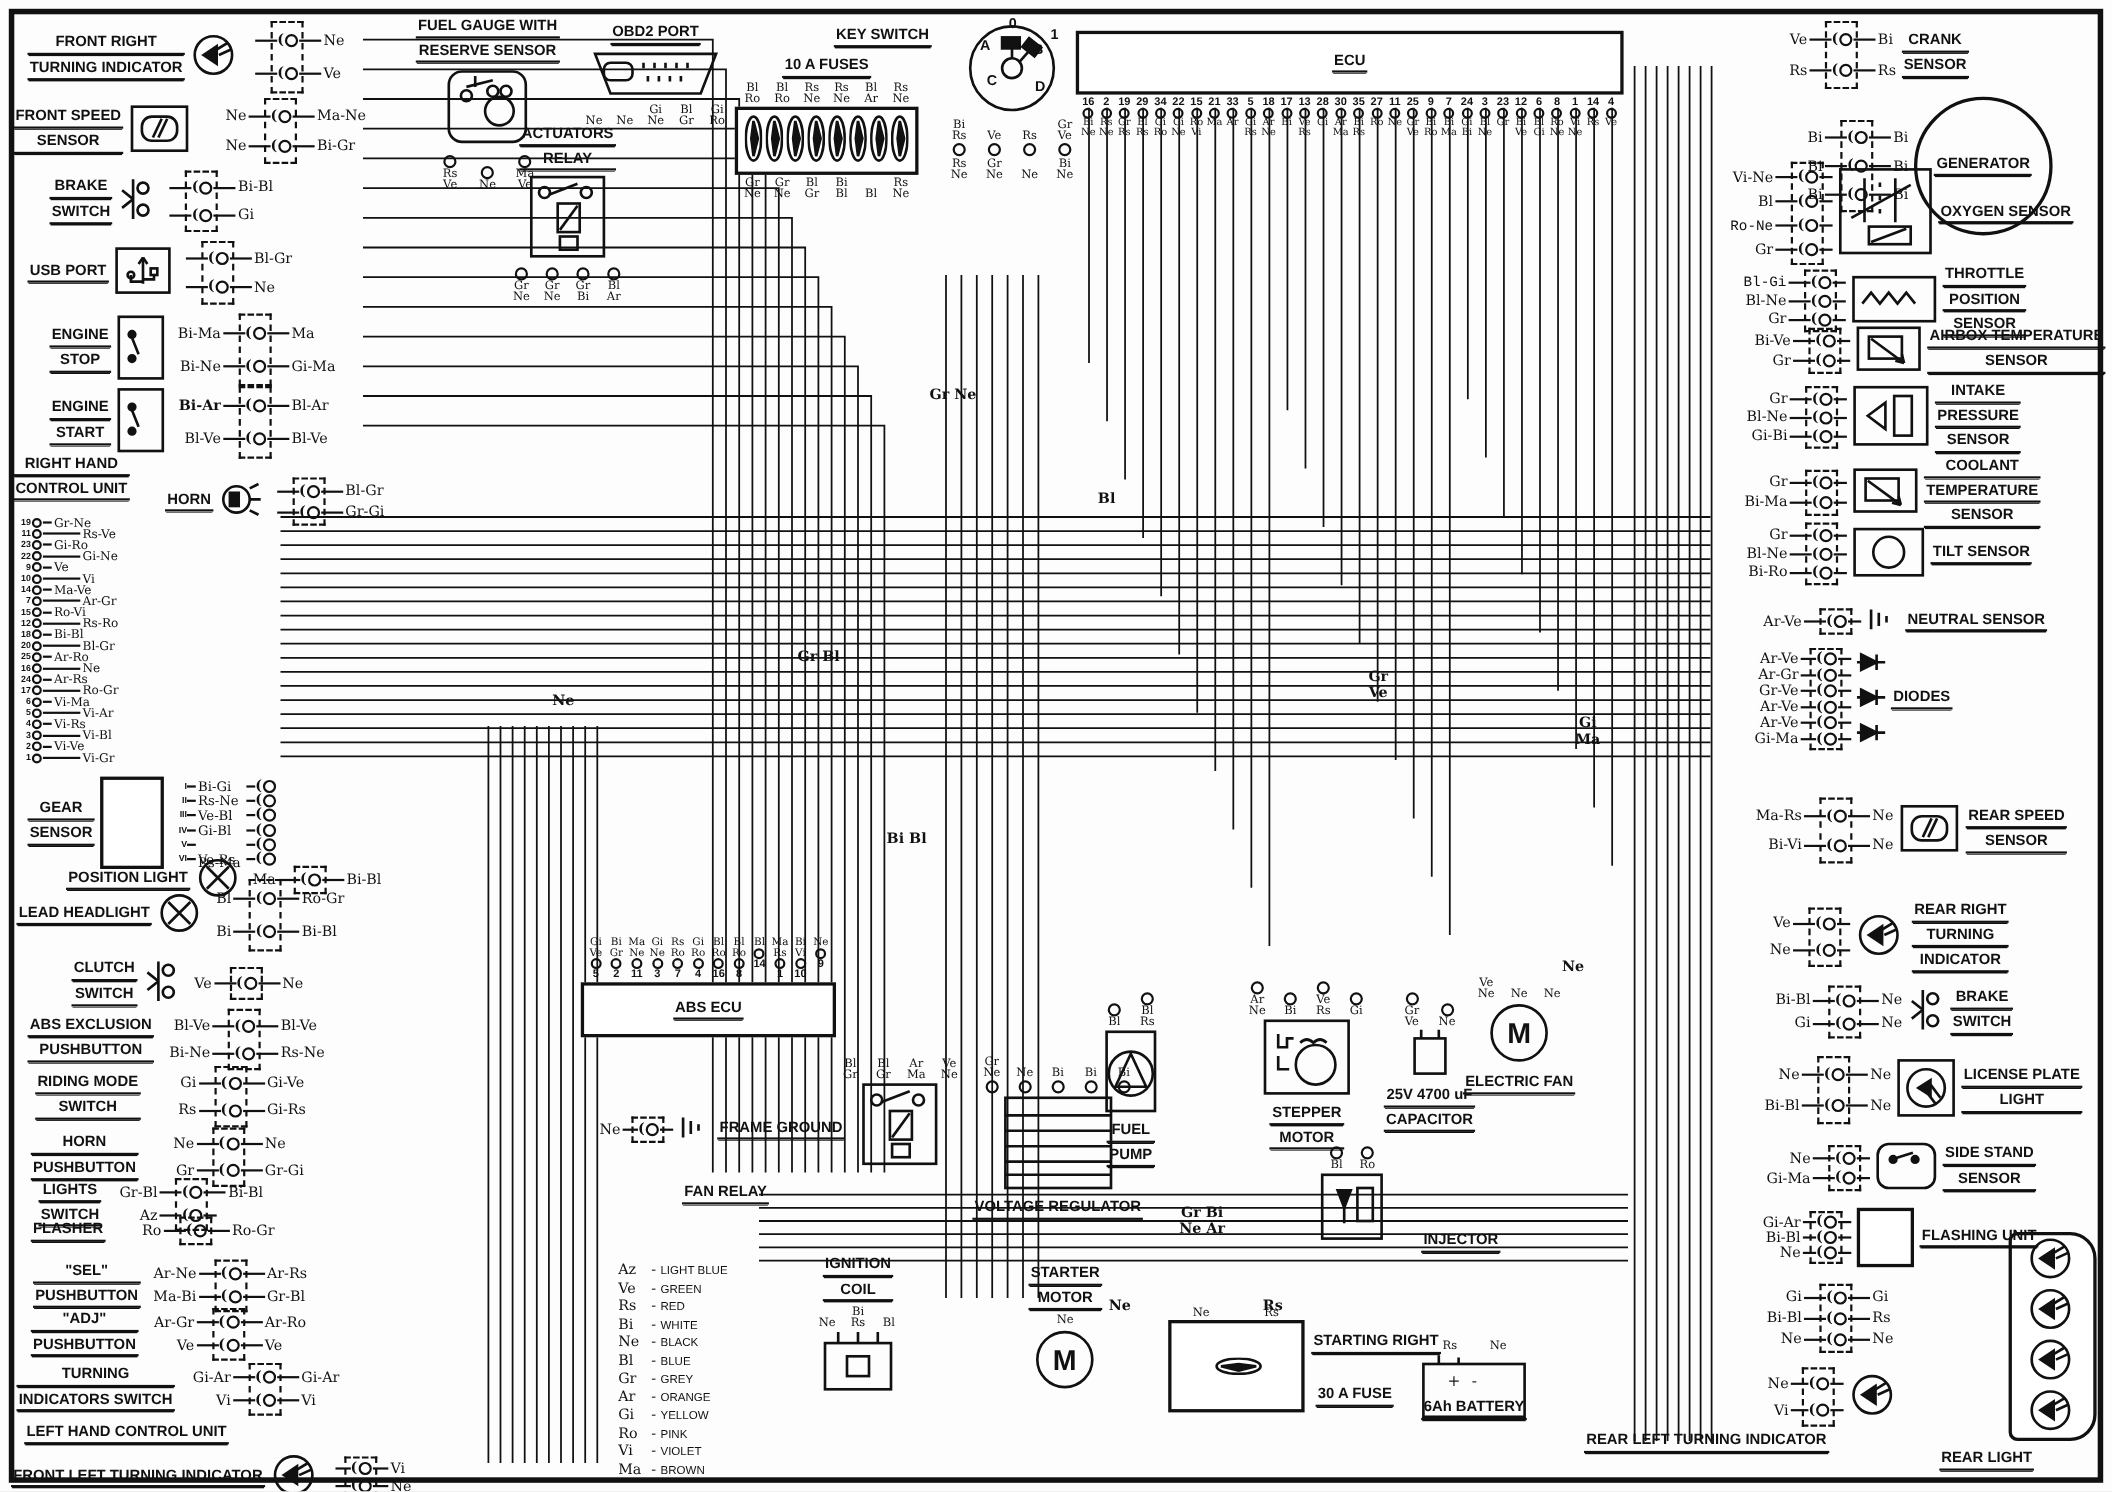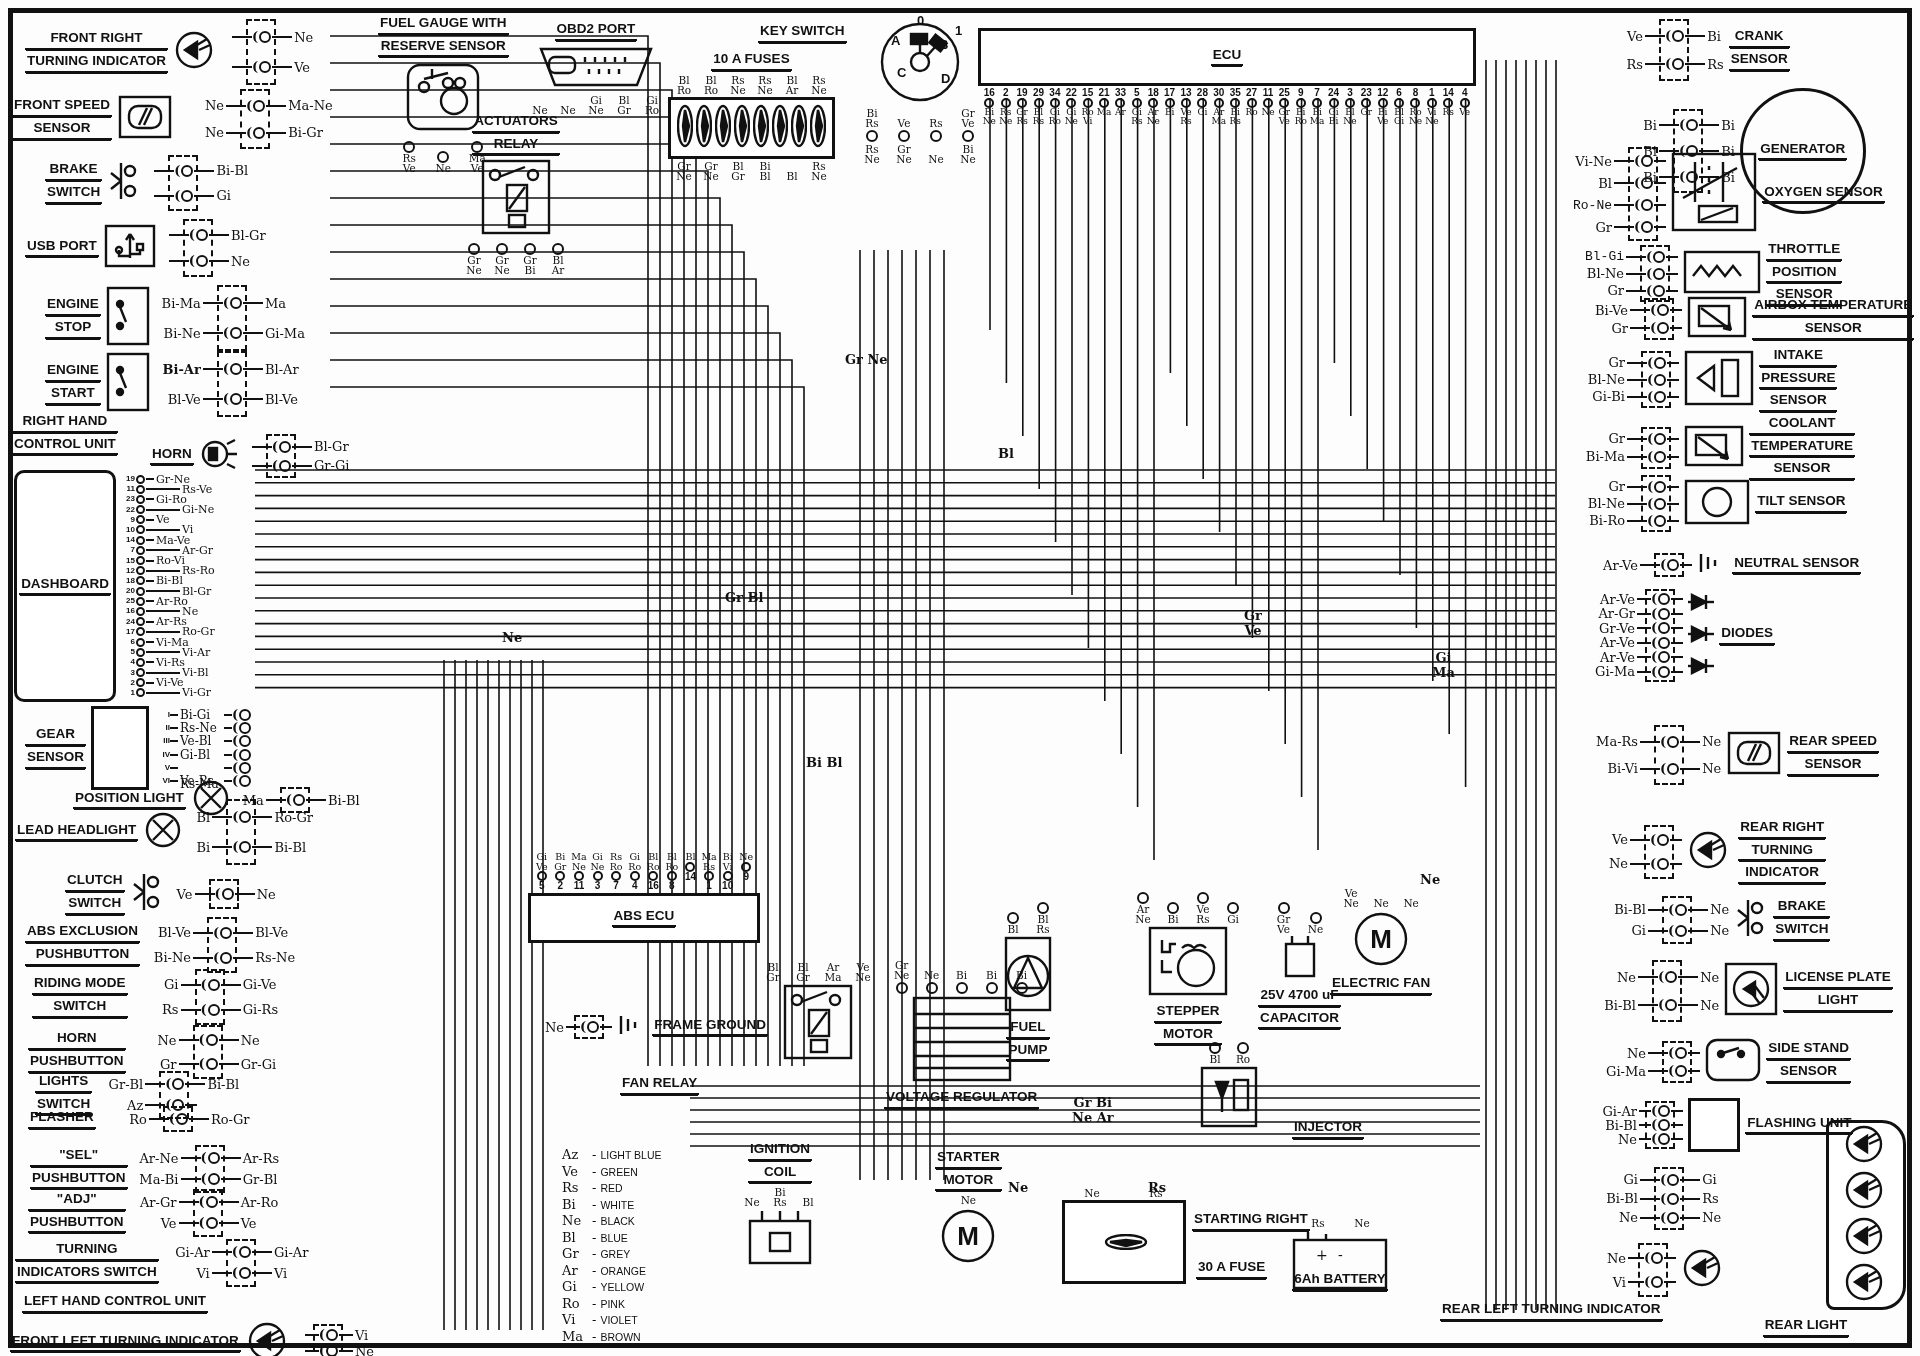--- a/index.html
+++ b/index.html
@@ -349,21 +349,21 @@
             <span class="wl" style="width: 6px;"></span>
             <span class="seg" style="width: 20px;"></span>
             <span class="paren">(</span>
             <span class="conn"></span>
             <span class="seg" style="width: 20px;"></span>
             <span class="wr">Gr-Gi</span>
           </div>
           <span class="dstrip" style="left: 22px; top: -3px; bottom: -3px; width: 26px;"></span>
         </div>
       </div>
-      <div class="comp" style="left: 73px; top: 778px;">
+      <div class="comp" style="left: 60px; top: 778px;">
         <div class="title">
           <span class="tline">POSITION LIGHT</span>
         </div>
         <span class="icon"><svg width="40" height="40" viewBox="0 0 40 40" fill="none" stroke="#111" stroke-width="2.4">
             <circle cx="20" cy="20" r="16"></circle>
             <path d="M10 10 L30 30 M10 30 L30 10"></path>
           </svg></span>
         <div class="rows">
           <div class="wrow" style="height: 20px;">
             <span class="wl" style="width: 28px;">Ma</span>
@@ -646,25 +646,20 @@
             <span class="seg" style="width: 14px;"></span>
             <span class="paren">(</span>
             <span class="conn"></span>
             <span class="seg" style="width: 14px;"></span>
             <span class="wr">Ne</span>
           </div>
           <span class="dstrip" style="left: 16px; top: -3px; bottom: -3px; width: 26px;"></span>
         </div>
       </div>
       <div class="comp" style="left: 14px; top: 470px;">
-        <div class="box" style="width: 96px; height: 226px; display: flex; align-items: center; justify-content: center; border-radius: 10px;">
-          <div class="title">
-            <span class="tline">DASHBOARD</span>
-          </div>
-        </div>
         <div class="rows">
           <div class="wrow" style="height: 10.2px; font-size: 11px;">
             <span class="pinnum" style="width: 14px; font-size: 8px; text-align: right;">19</span>
             <span class="conn" style="width: 5px; height: 5px;"></span>
             <span class="seg" style="width: 8px;"></span>
             <span class="wr">Gr-Ne</span>
           </div>
           <div class="wrow" style="height: 10.2px; font-size: 11px;">
             <span class="pinnum" style="width: 14px; font-size: 8px; text-align: right;">11</span>
             <span class="conn" style="width: 5px; height: 5px;"></span>

